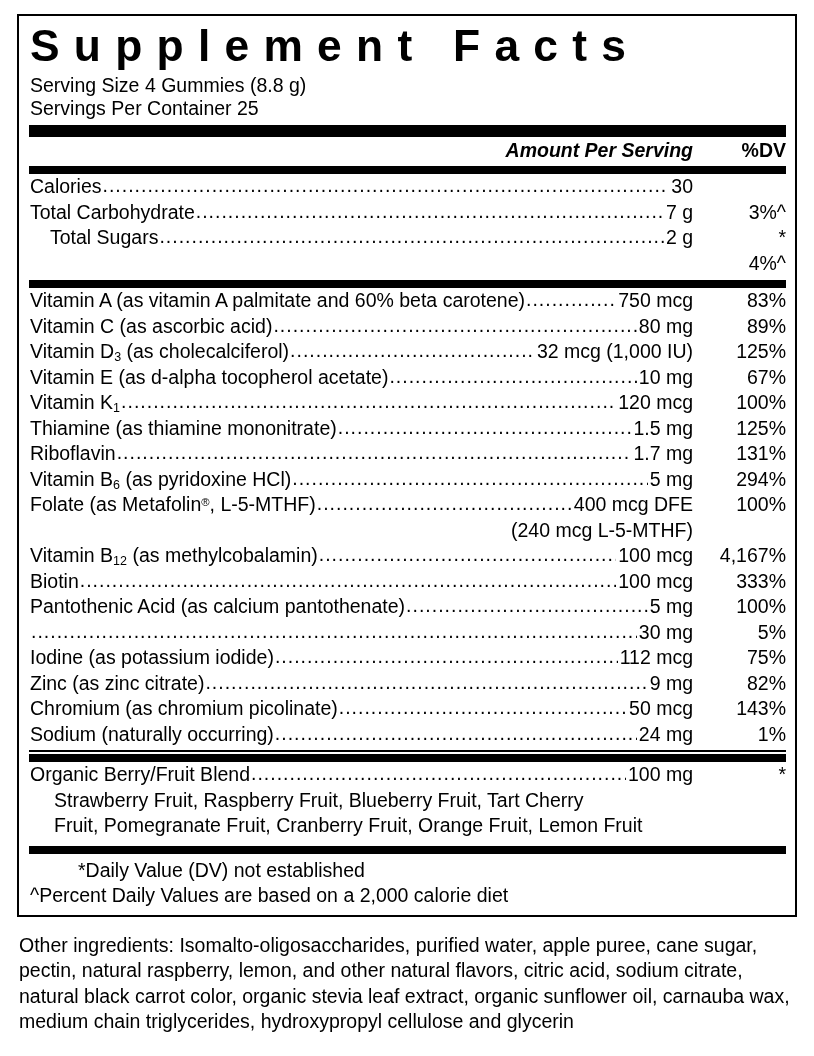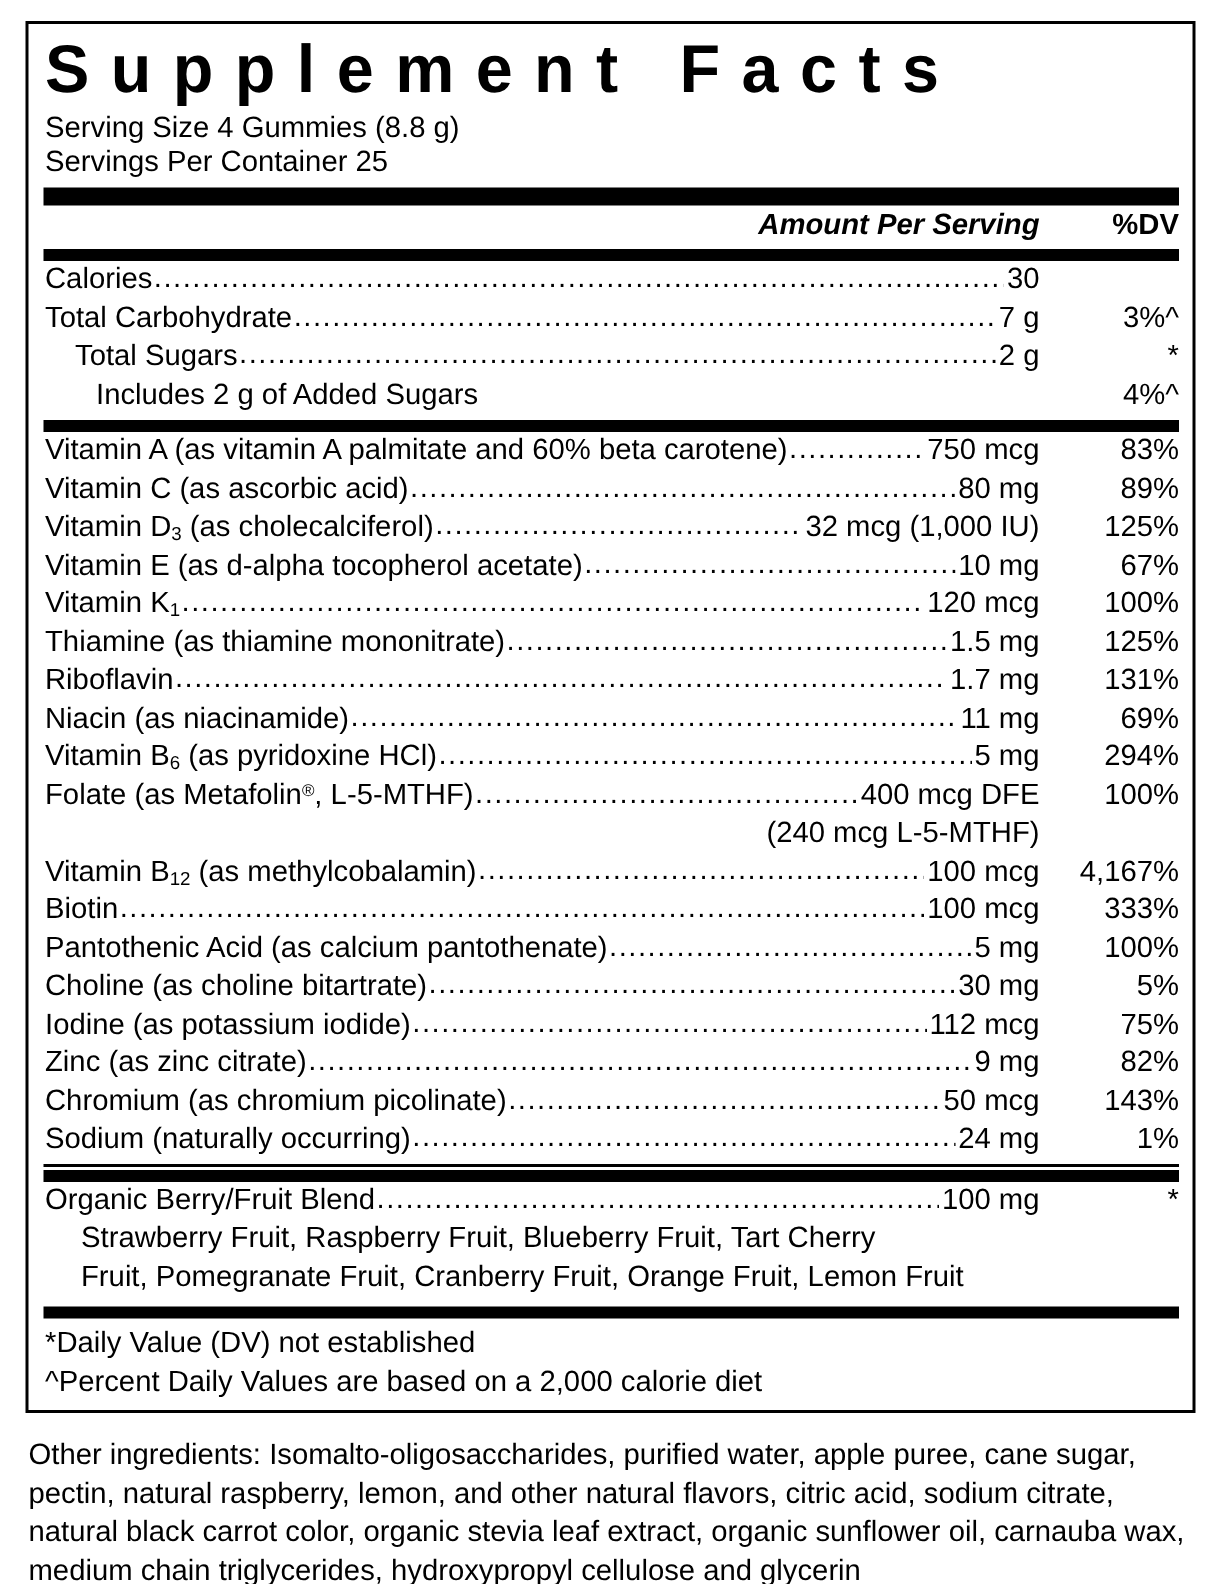--- a/index.html
+++ b/index.html
@@ -123,21 +123,21 @@
     padding-left: 26px;
     white-space: nowrap;
   }
 
   .footnote {
     font-size: 19.5px;
     line-height: 25.5px;
     padding-left: 2px;
     white-space: nowrap;
   }
-  .foot-pad-top { padding-top: 4px; }
+  .foot-pad-top { padding-top: 4px; margin-left: 48px; }
   .foot-pad-bot { padding-bottom: 6px; }
 
   sub { font-size: 0.64em; line-height: 0; vertical-align: -0.22em; }
   sup { font-size: 0.58em; line-height: 0; vertical-align: 0.45em; }
 
   .star { letter-spacing: 0; }
 
   
   .other {
     font-size: 19.5px;
@@ -184,21 +184,20 @@
           <span class="amt">7 g</span>
           <span class="dv">3%^</span>
         </div>
         <div class="row ind1">
           <span class="nm">Total Sugars</span>
           <span class="dots"></span>
           <span class="amt">2 g</span>
           <span class="dv star">*</span>
         </div>
         <div class="row nodots ind2">
-          <span class="nm">Includes 2 g of Added Sugars</span>
           <span class="dots"></span>
           <span class="amt"></span>
           <span class="dv">4%^</span>
         </div>
       </div>
 
     <div class="bar-sm pt2"></div>
 
     <div id="vitamin-rows">
         <div class="row">
@@ -235,26 +234,20 @@
           <span class="nm">Thiamine (as thiamine mononitrate)</span>
           <span class="dots"></span>
           <span class="amt">1.5 mg</span>
           <span class="dv">125%</span>
         </div>
         <div class="row">
           <span class="nm">Riboflavin</span>
           <span class="dots"></span>
           <span class="amt">1.7 mg</span>
           <span class="dv">131%</span>
-        </div>
-        <div class="row">
-          <span class="nm">Niacin (as niacinamide)</span>
-          <span class="dots"></span>
-          <span class="amt">11 mg</span>
-          <span class="dv">69%</span>
         </div>
         <div class="row">
           <span class="nm">Vitamin B<sub>6</sub> (as pyridoxine HCl)</span>
           <span class="dots"></span>
           <span class="amt">5 mg</span>
           <span class="dv">294%</span>
         </div>
         <div class="row">
           <span class="nm">Folate (as Metafolin<sup>®</sup>, L-5-MTHF)</span>
           <span class="dots"></span>
@@ -278,21 +271,20 @@
           <span class="amt">100 mcg</span>
           <span class="dv">333%</span>
         </div>
         <div class="row">
           <span class="nm">Pantothenic Acid (as calcium pantothenate)</span>
           <span class="dots"></span>
           <span class="amt">5 mg</span>
           <span class="dv">100%</span>
         </div>
         <div class="row">
-          <span class="nm">Choline (as choline bitartrate)</span>
           <span class="dots"></span>
           <span class="amt">30 mg</span>
           <span class="dv">5%</span>
         </div>
         <div class="row">
           <span class="nm">Iodine (as potassium iodide)</span>
           <span class="dots"></span>
           <span class="amt">112 mcg</span>
           <span class="dv">75%</span>
         </div>

